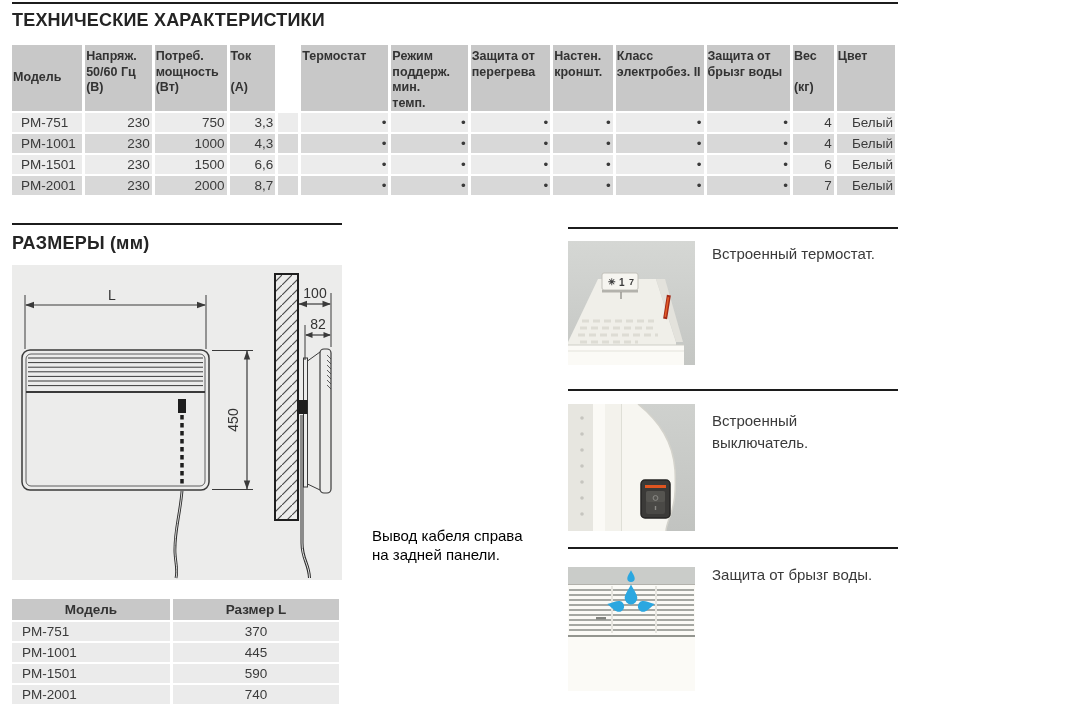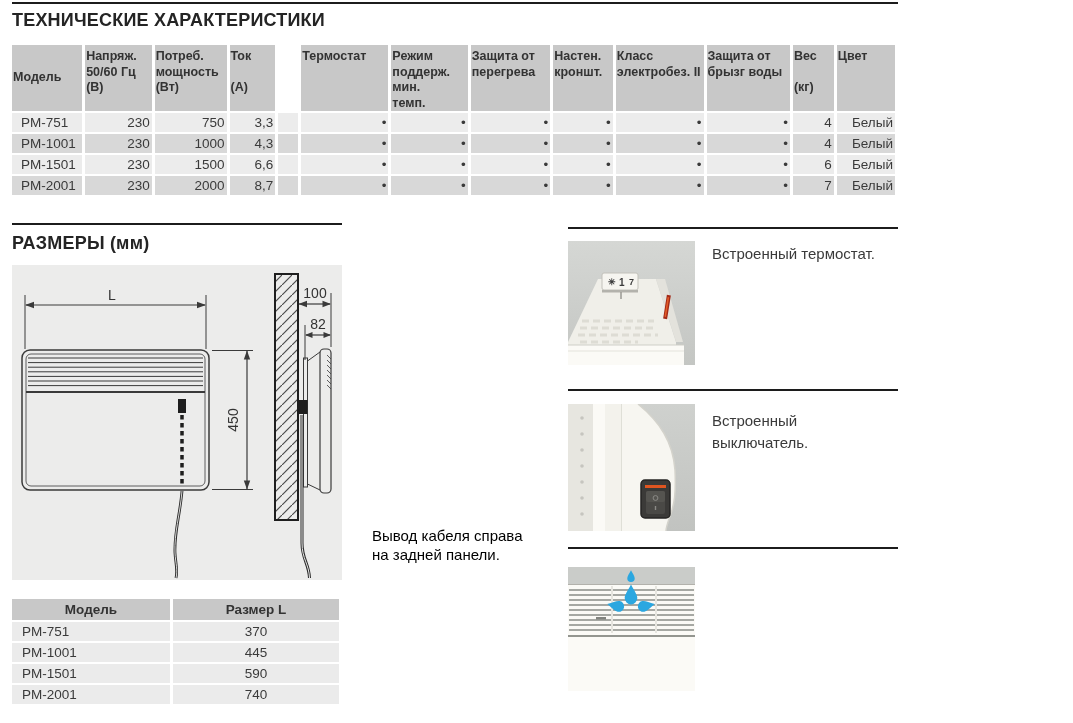--- a/index.html
+++ b/index.html
@@ -394,14 +394,15 @@
       <rect x="28" y="50" width="10" height="2.5" fill="#82847f"></rect>
 
       <g fill="#2ba7e0">
         <path transform="translate(63,10) scale(0.62)" d="M0,-11 C3,-5 6,-1.5 6,2 A6,6 0 1,1 -6,2 C-6,-1.5 -3,-5 0,-11 Z"></path>
         <path transform="translate(63,29) scale(1.05)" d="M0,-11 C3,-5 6,-1.5 6,2 A6,6 0 1,1 -6,2 C-6,-1.5 -3,-5 0,-11 Z"></path>
         <path transform="translate(49,39) rotate(-78) scale(0.9)" d="M0,-11 C3,-5 6,-1.5 6,2 A6,6 0 1,1 -6,2 C-6,-1.5 -3,-5 0,-11 Z"></path>
         <path transform="translate(77,39) rotate(78) scale(0.9)" d="M0,-11 C3,-5 6,-1.5 6,2 A6,6 0 1,1 -6,2 C-6,-1.5 -3,-5 0,-11 Z"></path>
       </g>
     </svg>
   </div>
+  <div class="feature-caption" style="top:564px;">Защита от брызг воды.</div>
 
 </div>
 
 </body></html>

